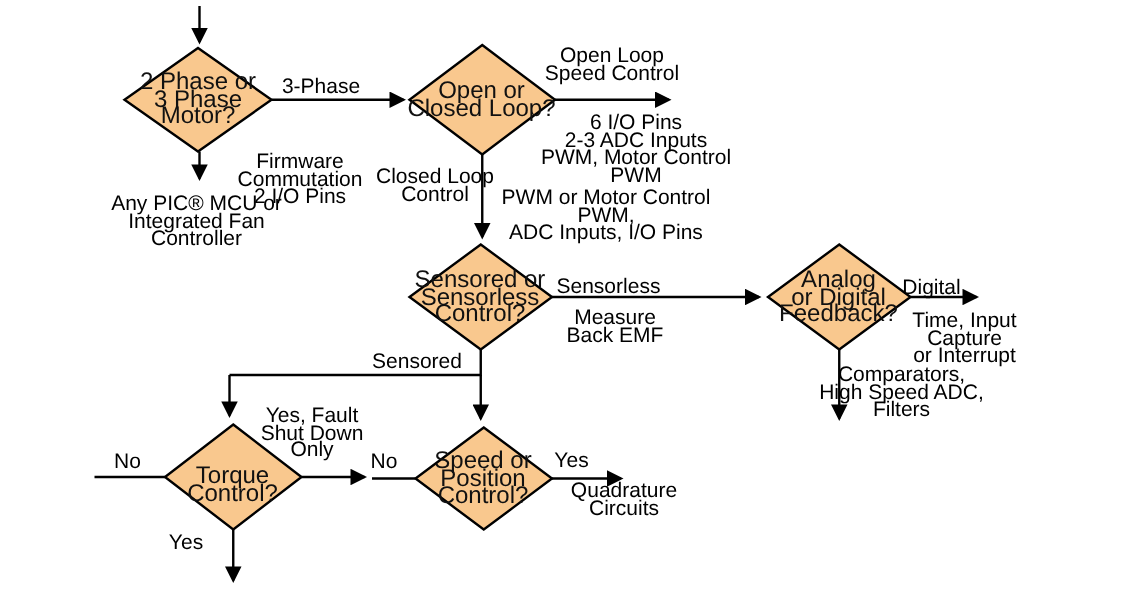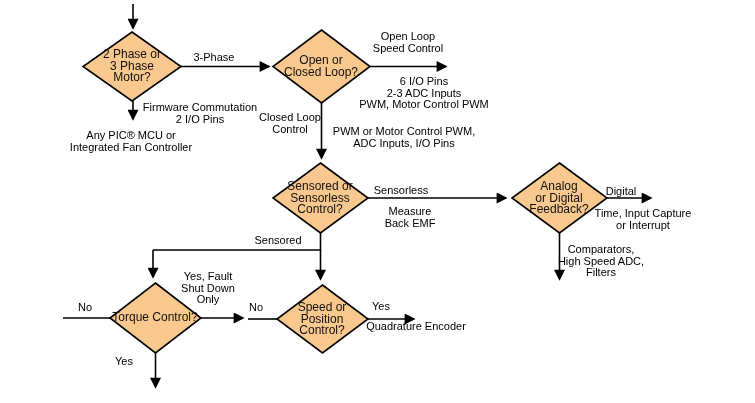--- a/index.html
+++ b/index.html
@@ -5,27 +5,27 @@
   html,body{margin:0;padding:0;}
   body{
     width:755px;height:403px;position:relative;overflow:hidden;
     background:#ffffff;
     font-family:"Liberation Sans", sans-serif;
   }
   .stage{position:absolute;left:0;top:0;width:755px;height:403px;}
   svg.wires{position:absolute;left:0;top:0;}
   .lbl{
     position:absolute;
-    font-size:11px;line-height:11.5px;color:#000;
+    font-size:14px;line-height:11.5px;color:#000;
     white-space:pre-line;text-align:center;
   }
   .lbl.left{text-align:left;}
   .node-lbl{
     position:absolute;
-    font-size:12px;line-height:11.5px;color:#111;
+    font-size:16px;line-height:11.5px;color:#111;
     white-space:pre-line;text-align:center;
   }
 </style>
 </head>
 <body>
 
 <div class="stage">
 
   <svg class="wires" width="755" height="403" viewBox="0 0 755 403">
     <defs>
@@ -103,15 +103,15 @@
   <div class="lbl" style="left:541px;top:244px;width:120px;">Comparators,
 High Speed ADC,
 Filters</div>
   <div class="lbl" style="left:70px;top:302px;width:30px;">No</div>
   <div class="lbl" style="left:168px;top:271px;width:80px;">Yes, Fault
 Shut Down
 Only</div>
   <div class="lbl" style="left:104px;top:356px;width:40px;">Yes</div>
   <div class="lbl" style="left:241px;top:302px;width:30px;">No</div>
   <div class="lbl" style="left:361px;top:301px;width:40px;">Yes</div>
-  <div class="lbl" style="left:356px;top:321px;width:120px;">Quadrature Encoder</div>
+  <div class="lbl" style="left:356px;top:321px;width:120px;">Quadrature Circuits</div>
 
 </div>
 
 </body></html>

